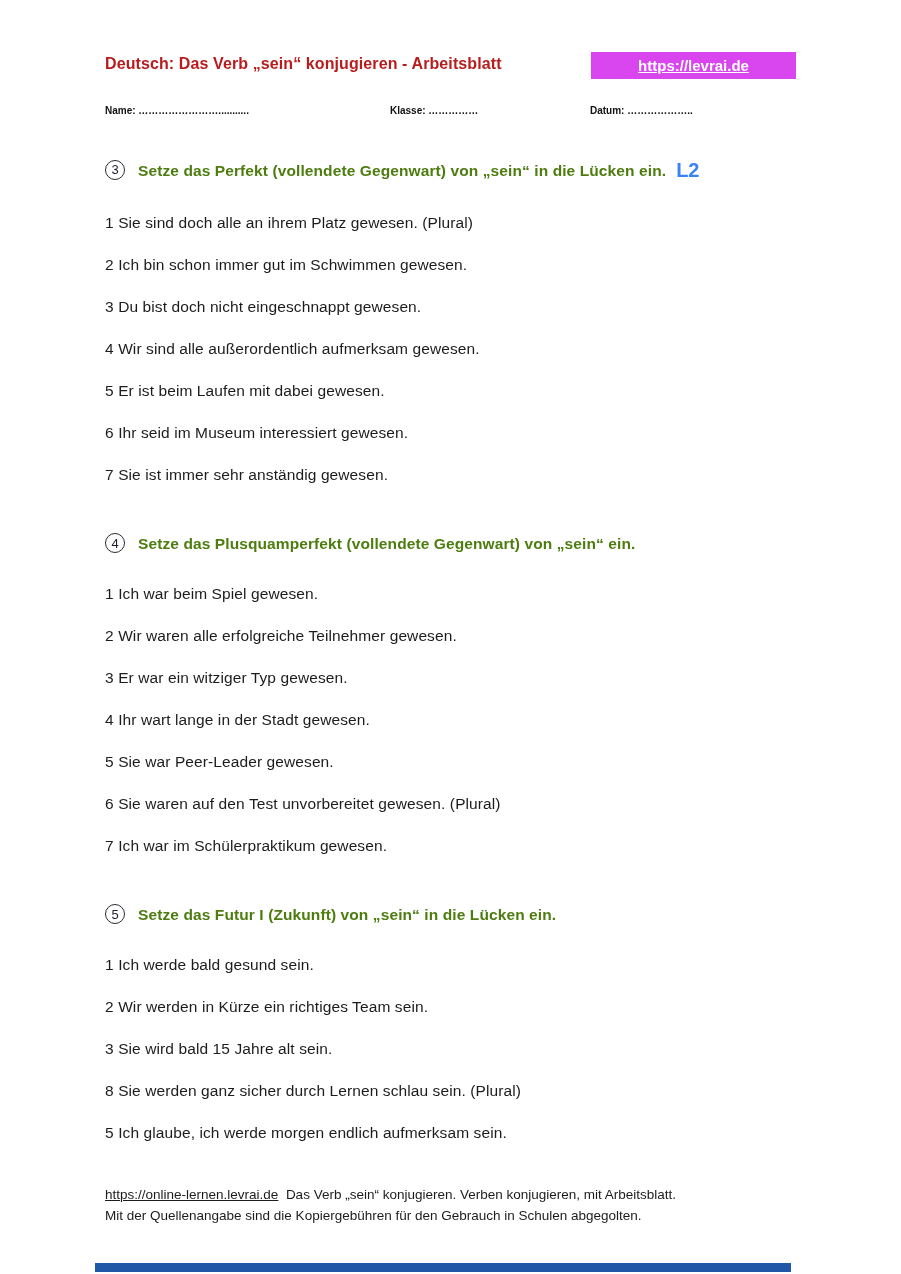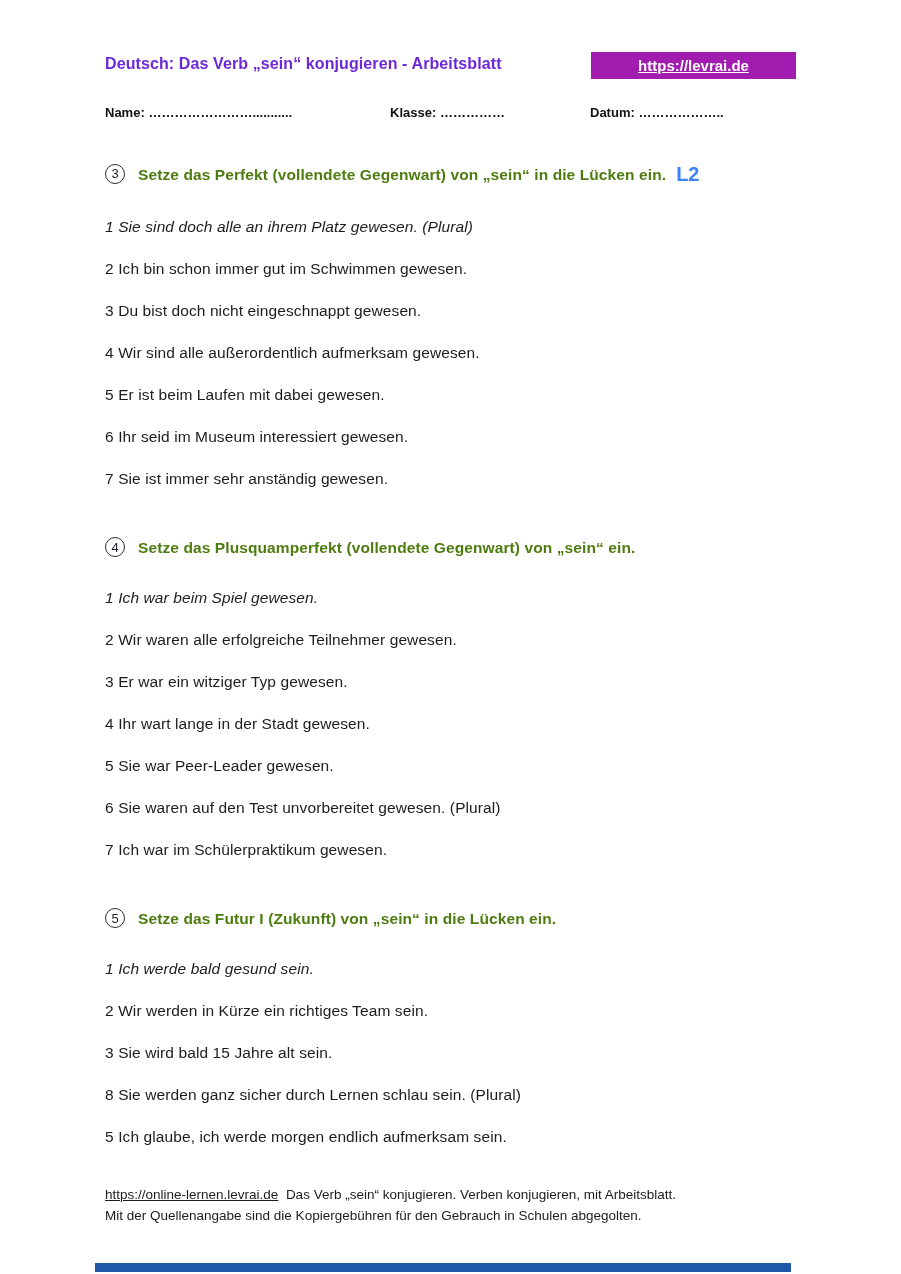--- a/index.html
+++ b/index.html
@@ -9,36 +9,36 @@
     position: relative;
     font-family: "Liberation Sans", "DejaVu Sans", sans-serif;
     color: #1c1c1c;
     overflow: hidden;
   }
   .sheet { padding: 52px 105px 0 105px; }
 
   
   .header-row { display: flex; align-items: flex-start; }
   .doc-title {
-    font-size: 16px; font-weight: bold; color: #6d28d9;
+    font-size: 16px; font-weight: bold; color: #b91c1c;
     letter-spacing: 0.1px; padding-top: 3px; flex: 1;
   }
   .link-box {
     width: 205px; height: 27px; flex: 0 0 205px;
-    background: #a21caf;
+    background: #d946ef;
     display: flex; align-items: center; justify-content: center;
     text-decoration: none;
   }
   .link-box span {
     color: #ffffff; font-weight: bold; font-size: 15px;
     text-decoration: underline;
   }
 
   
-  .fields-row { display: flex; margin-top: 26px; font-weight: bold; font-size: 13px; color: #111; }
+  .fields-row { display: flex; margin-top: 26px; font-weight: bold; font-size: 10px; color: #111; }
   .field-name   { width: 285px; }
   .field-klasse { width: 200px; }
   .field-datum  { flex: 1; }
 
   
   .section { margin-top: 0; }
   .sec-head { display: flex; align-items: center; margin-top: 0; }
   .circle-num {
     width: 20px; height: 20px; border: 1.7px solid #2b2b33; border-radius: 50%;
     display: inline-flex; align-items: center; justify-content: center;
@@ -51,21 +51,21 @@
 
   .sentence {
     font-size: 15.5px; color: #1c1c1c; letter-spacing: 0.1px;
     line-height: 16px;
   }
 
   
   #sec-3 .sec-head { margin-top: 43px; }
   #sec-4 .sec-head, #sec-5 .sec-head { margin-top: 52px; }
   .sentence { margin-top: 26px; }
-  .sec-head + .sentence { margin-top: 33px; font-style: italic; }
+  .sec-head + .sentence { margin-top: 33px; }
 
   
   .footer {
     position: absolute; left: 105px; right: 80px; top: 1184px;
     font-size: 13.5px; color: #1c1c1c; line-height: 21px;
   }
   .footer a { color: #1c1c1c; text-decoration: underline; }
   .bottom-bar {
     position: absolute; left: 95px; width: 696px; height: 9px; bottom: 2px;
     background: #2057a7;

